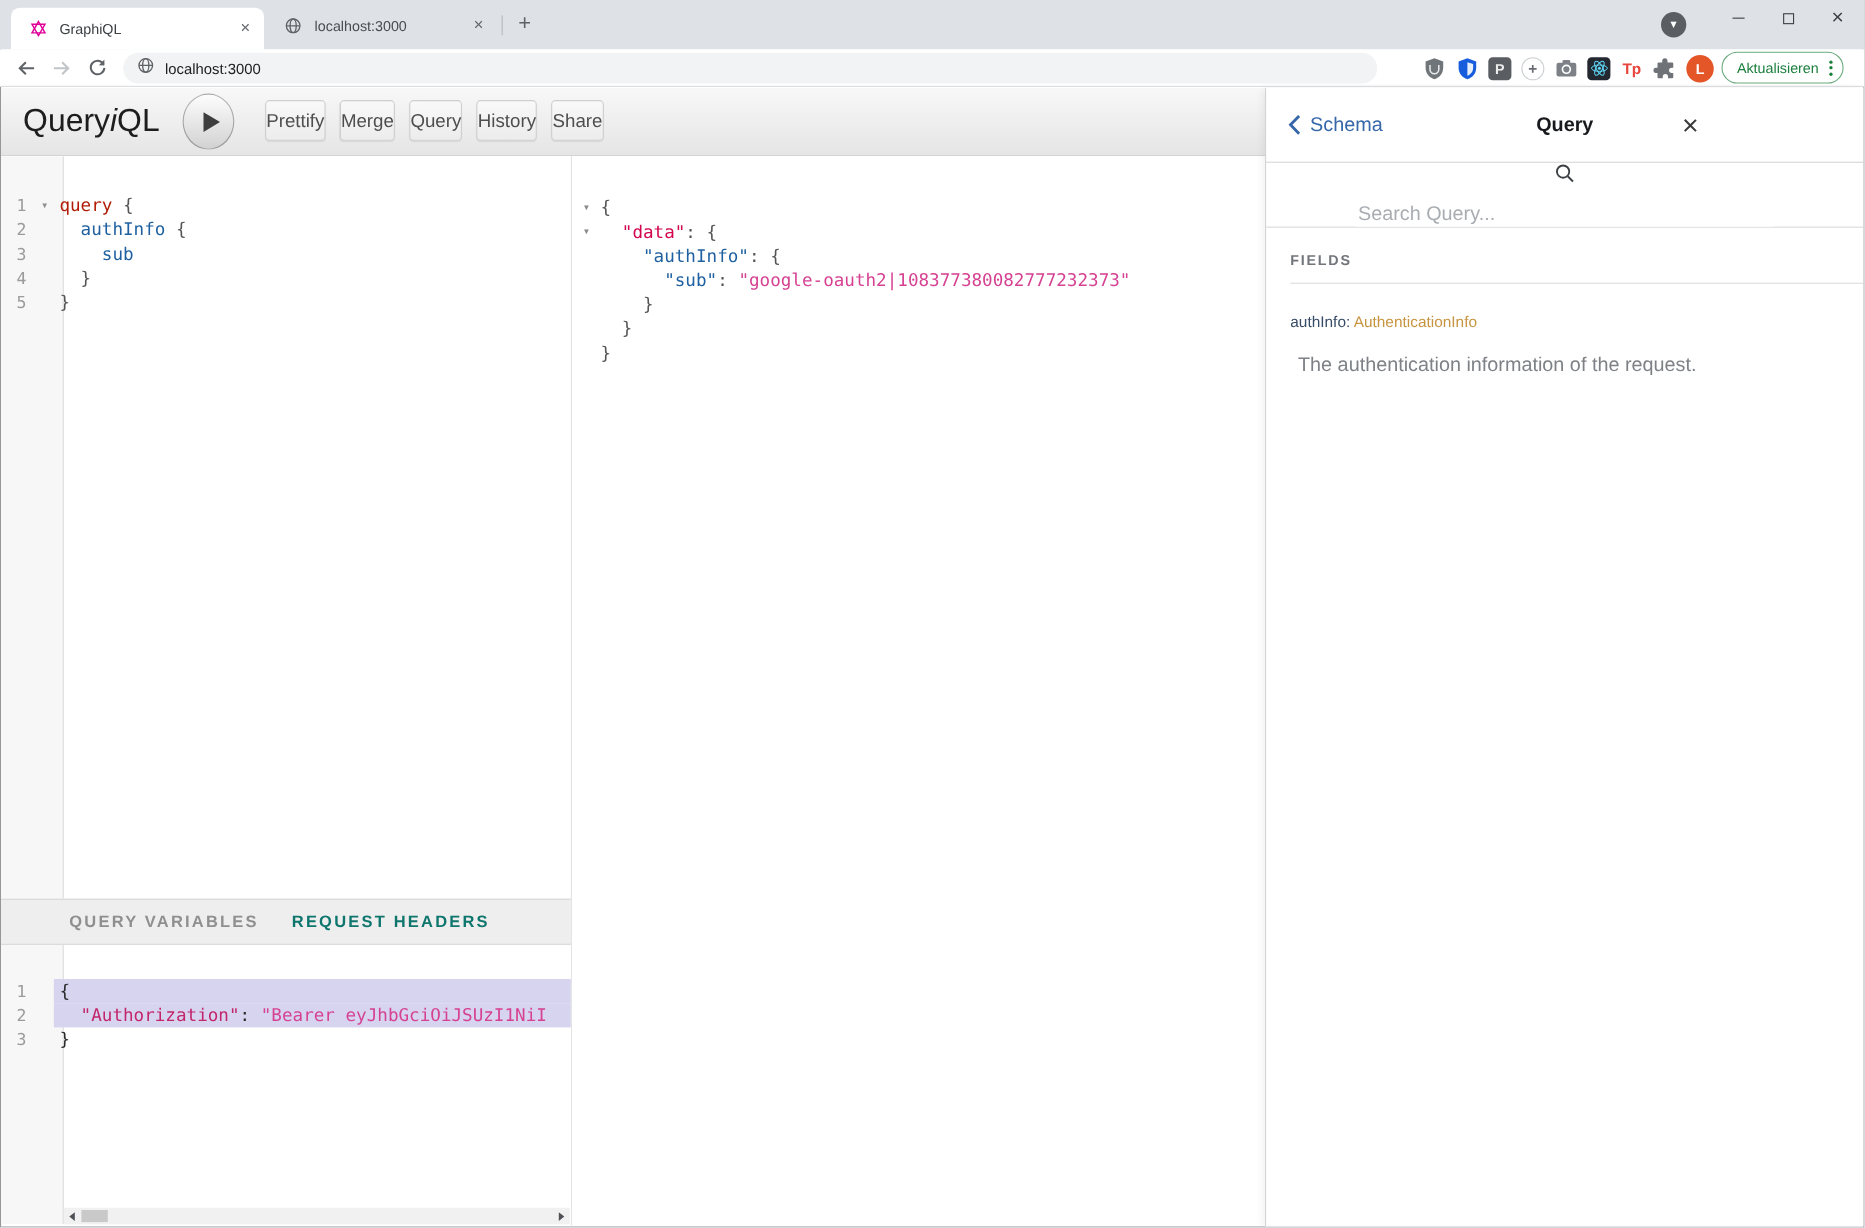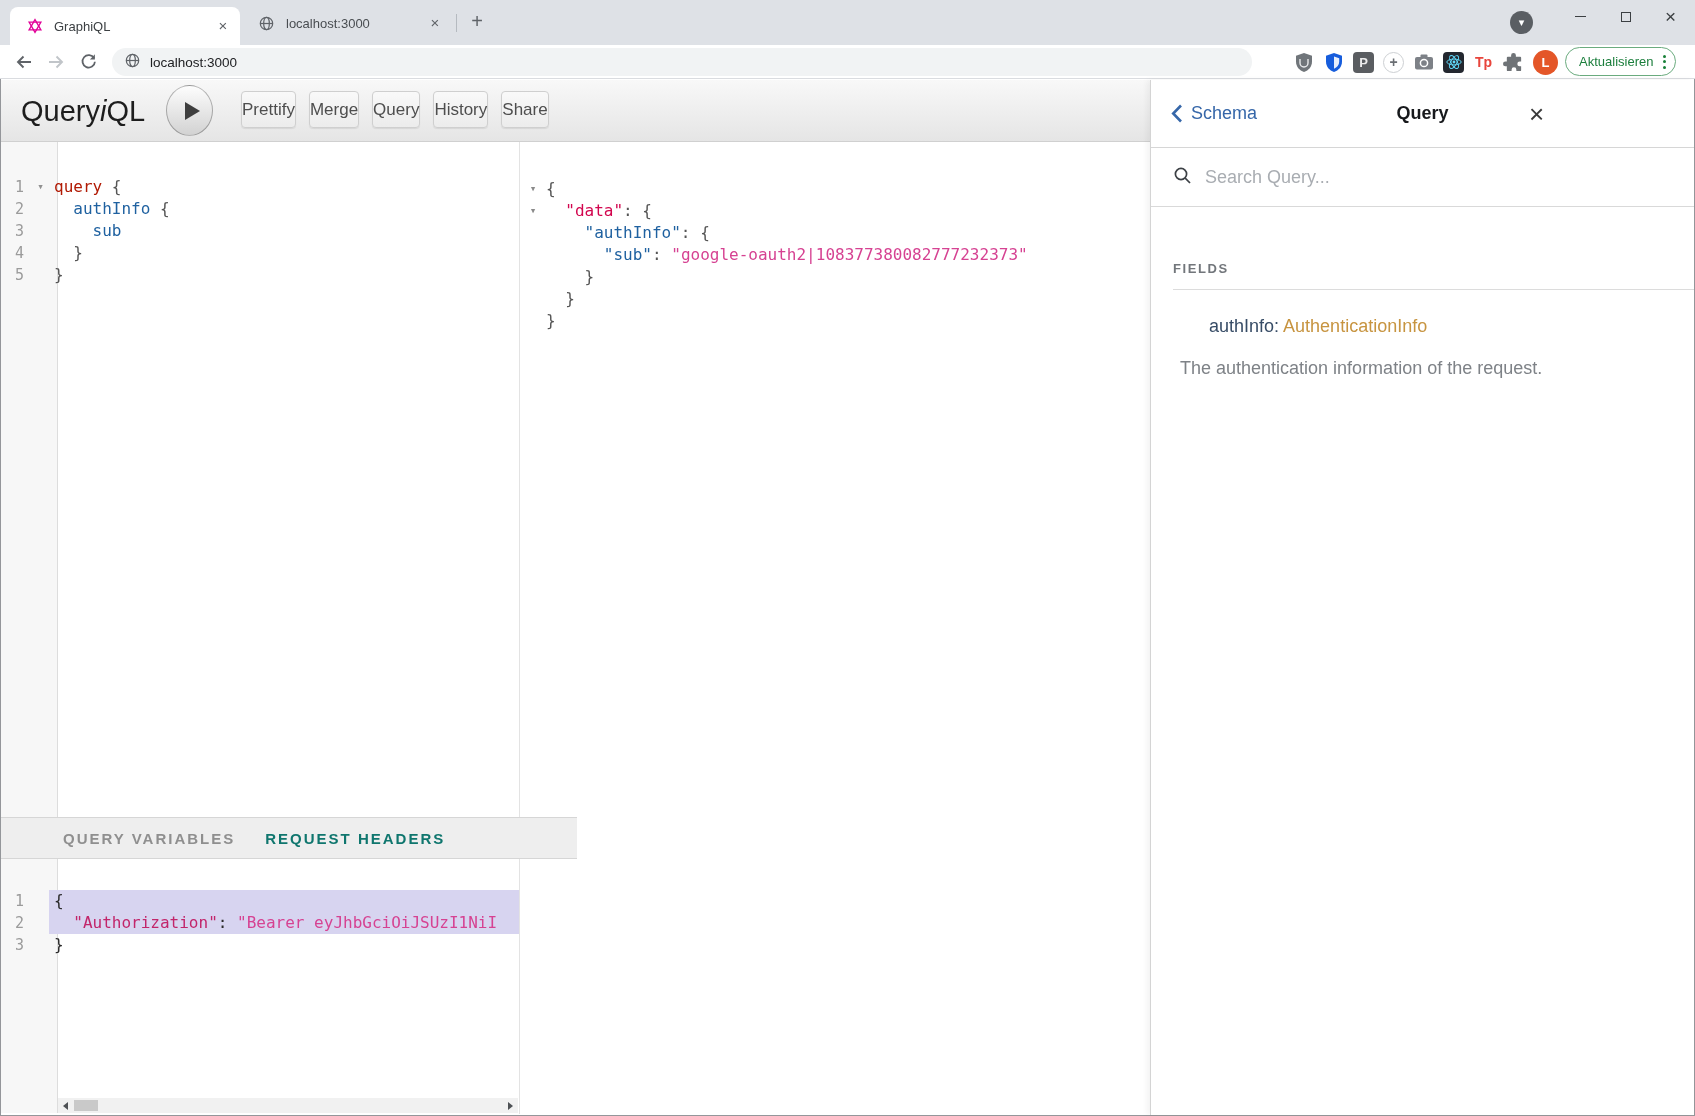--- a/index.html
+++ b/index.html
@@ -72,48 +72,48 @@
   .codeln{white-space:pre;flex:1 1 auto;padding-left:5px;}
   #result-code .codeln{padding-left:0;}
   .cm-row.sel .codeln{background:#d7d4f0;}
   .tk-kw{color:#b11a04;} .tk-prop{color:#1f61a0;} .tk-pu{color:#555;} .tk-pl{color:#555;}
   .tk-def{color:#d2054e;} .tk-str{color:#d64292;} .tk-pb{color:#2a2a2a;}
   .tk-hk{color:#c2256a;} .tk-hs{color:#d64292;}
   #query-editor{left:1px;top:142px;width:518px;height:675px;padding-top:34px;}
   #result-code{left:519px;top:142px;width:631px;height:972px;border-left:1px solid #e3e3e3;padding-top:36px;}
   #headers-editor{left:1px;top:859px;width:518px;height:254px;padding-top:31px;}
   
-  #var-titlebar{position:absolute;left:1px;top:817px;width:576px;height:42px;background:#eee;
+  #var-titlebar{position:absolute;left:1px;top:817px;width:518px;height:42px;background:#eee;
       border-top:1px solid #d6d6d6;border-bottom:1px solid #d6d6d6;display:flex;align-items:center;
       gap:30px;padding-left:62px;}
   .vt{font-size:15px;font-weight:bold;letter-spacing:2px;color:#8f8f8f;white-space:nowrap;}
   .vt.active{color:#0f766e;}
   
   #hscroll{position:absolute;left:58px;top:1098px;width:460px;height:15px;background:#f1f1f1;z-index:5;}
   .sb-btn{position:absolute;top:0;width:15px;height:15px;display:flex;align-items:center;justify-content:center;}
   .sb-btn.left{left:0;} .sb-btn.right{right:0;}
   .tri-l{width:0;height:0;border-top:4px solid transparent;border-bottom:4px solid transparent;border-right:5px solid #4e5155;}
   .tri-r{width:0;height:0;border-top:4px solid transparent;border-bottom:4px solid transparent;border-left:5px solid #4e5155;}
   .sb-thumb{position:absolute;left:16px;top:2px;width:24px;height:11px;background:#c9c9c9;}
   
   #doc-panel{position:absolute;left:1150px;top:80px;width:544px;height:1035px;background:#fff;
              border-left:1px solid #d4d4d4;box-shadow:-3px 0 6px rgba(0,0,0,.05);}
   .doc-header{height:68px;border-bottom:1px solid #d6d6d6;position:relative;display:flex;align-items:center;padding:0 20px;}
   .doc-back{display:flex;align-items:center;gap:8px;color:#3667a9;font-size:18px;z-index:2;}
   .doc-title{position:absolute;left:0;right:0;text-align:center;font-weight:bold;font-size:18px;color:#17191c;}
   .doc-close{position:absolute;left:378px;top:50%;transform:translateY(-50%);font-size:26px;font-weight:300;
              color:#3a3a3a;line-height:1;z-index:2;}
-  .doc-search{height:59px;border-bottom:1px solid #d9d9d9;display:flex;align-items:center;padding:0 22px;gap:11px;}
+  .doc-search{height:59px;border-bottom:1px solid #d9d9d9;display:flex;align-items:center;padding:0 22px;gap:11px;flex-direction:column;}
   .doc-search input{border:0;outline:none;font-size:18px;color:#333;width:380px;font-family:"Liberation Sans",sans-serif;}
   .doc-search input::placeholder{color:#a9adb2;}
   .doc-body{padding:0 22px;}
   .nodesc{margin-top:26px;font-size:18px;color:#3d4247;}
-  .fields-label{margin-top:54px;font-size:13px;font-weight:bold;color:#72767b;letter-spacing:1.6px;}
+  .fields-label{margin-top:22px;font-size:13px;font-weight:bold;color:#72767b;letter-spacing:1.6px;}
   .doc-hr{margin:13px -22px 0 0;border:0;border-top:1px solid #dcdcdc;}
-  .field-row{margin-top:26px;font-size:18px;margin-left:36px;}
+  .field-row{margin-top:26px;font-size:14px;}
   .field-name{color:#374c66;}
   .type-name{color:#c79440;}
   .field-desc{margin-top:21px;padding-left:7px;color:#7e8287;font-size:18px;}
 </style>
 </head>
 <body>
 
 <div class="window">
 
   <div id="titlebar">

